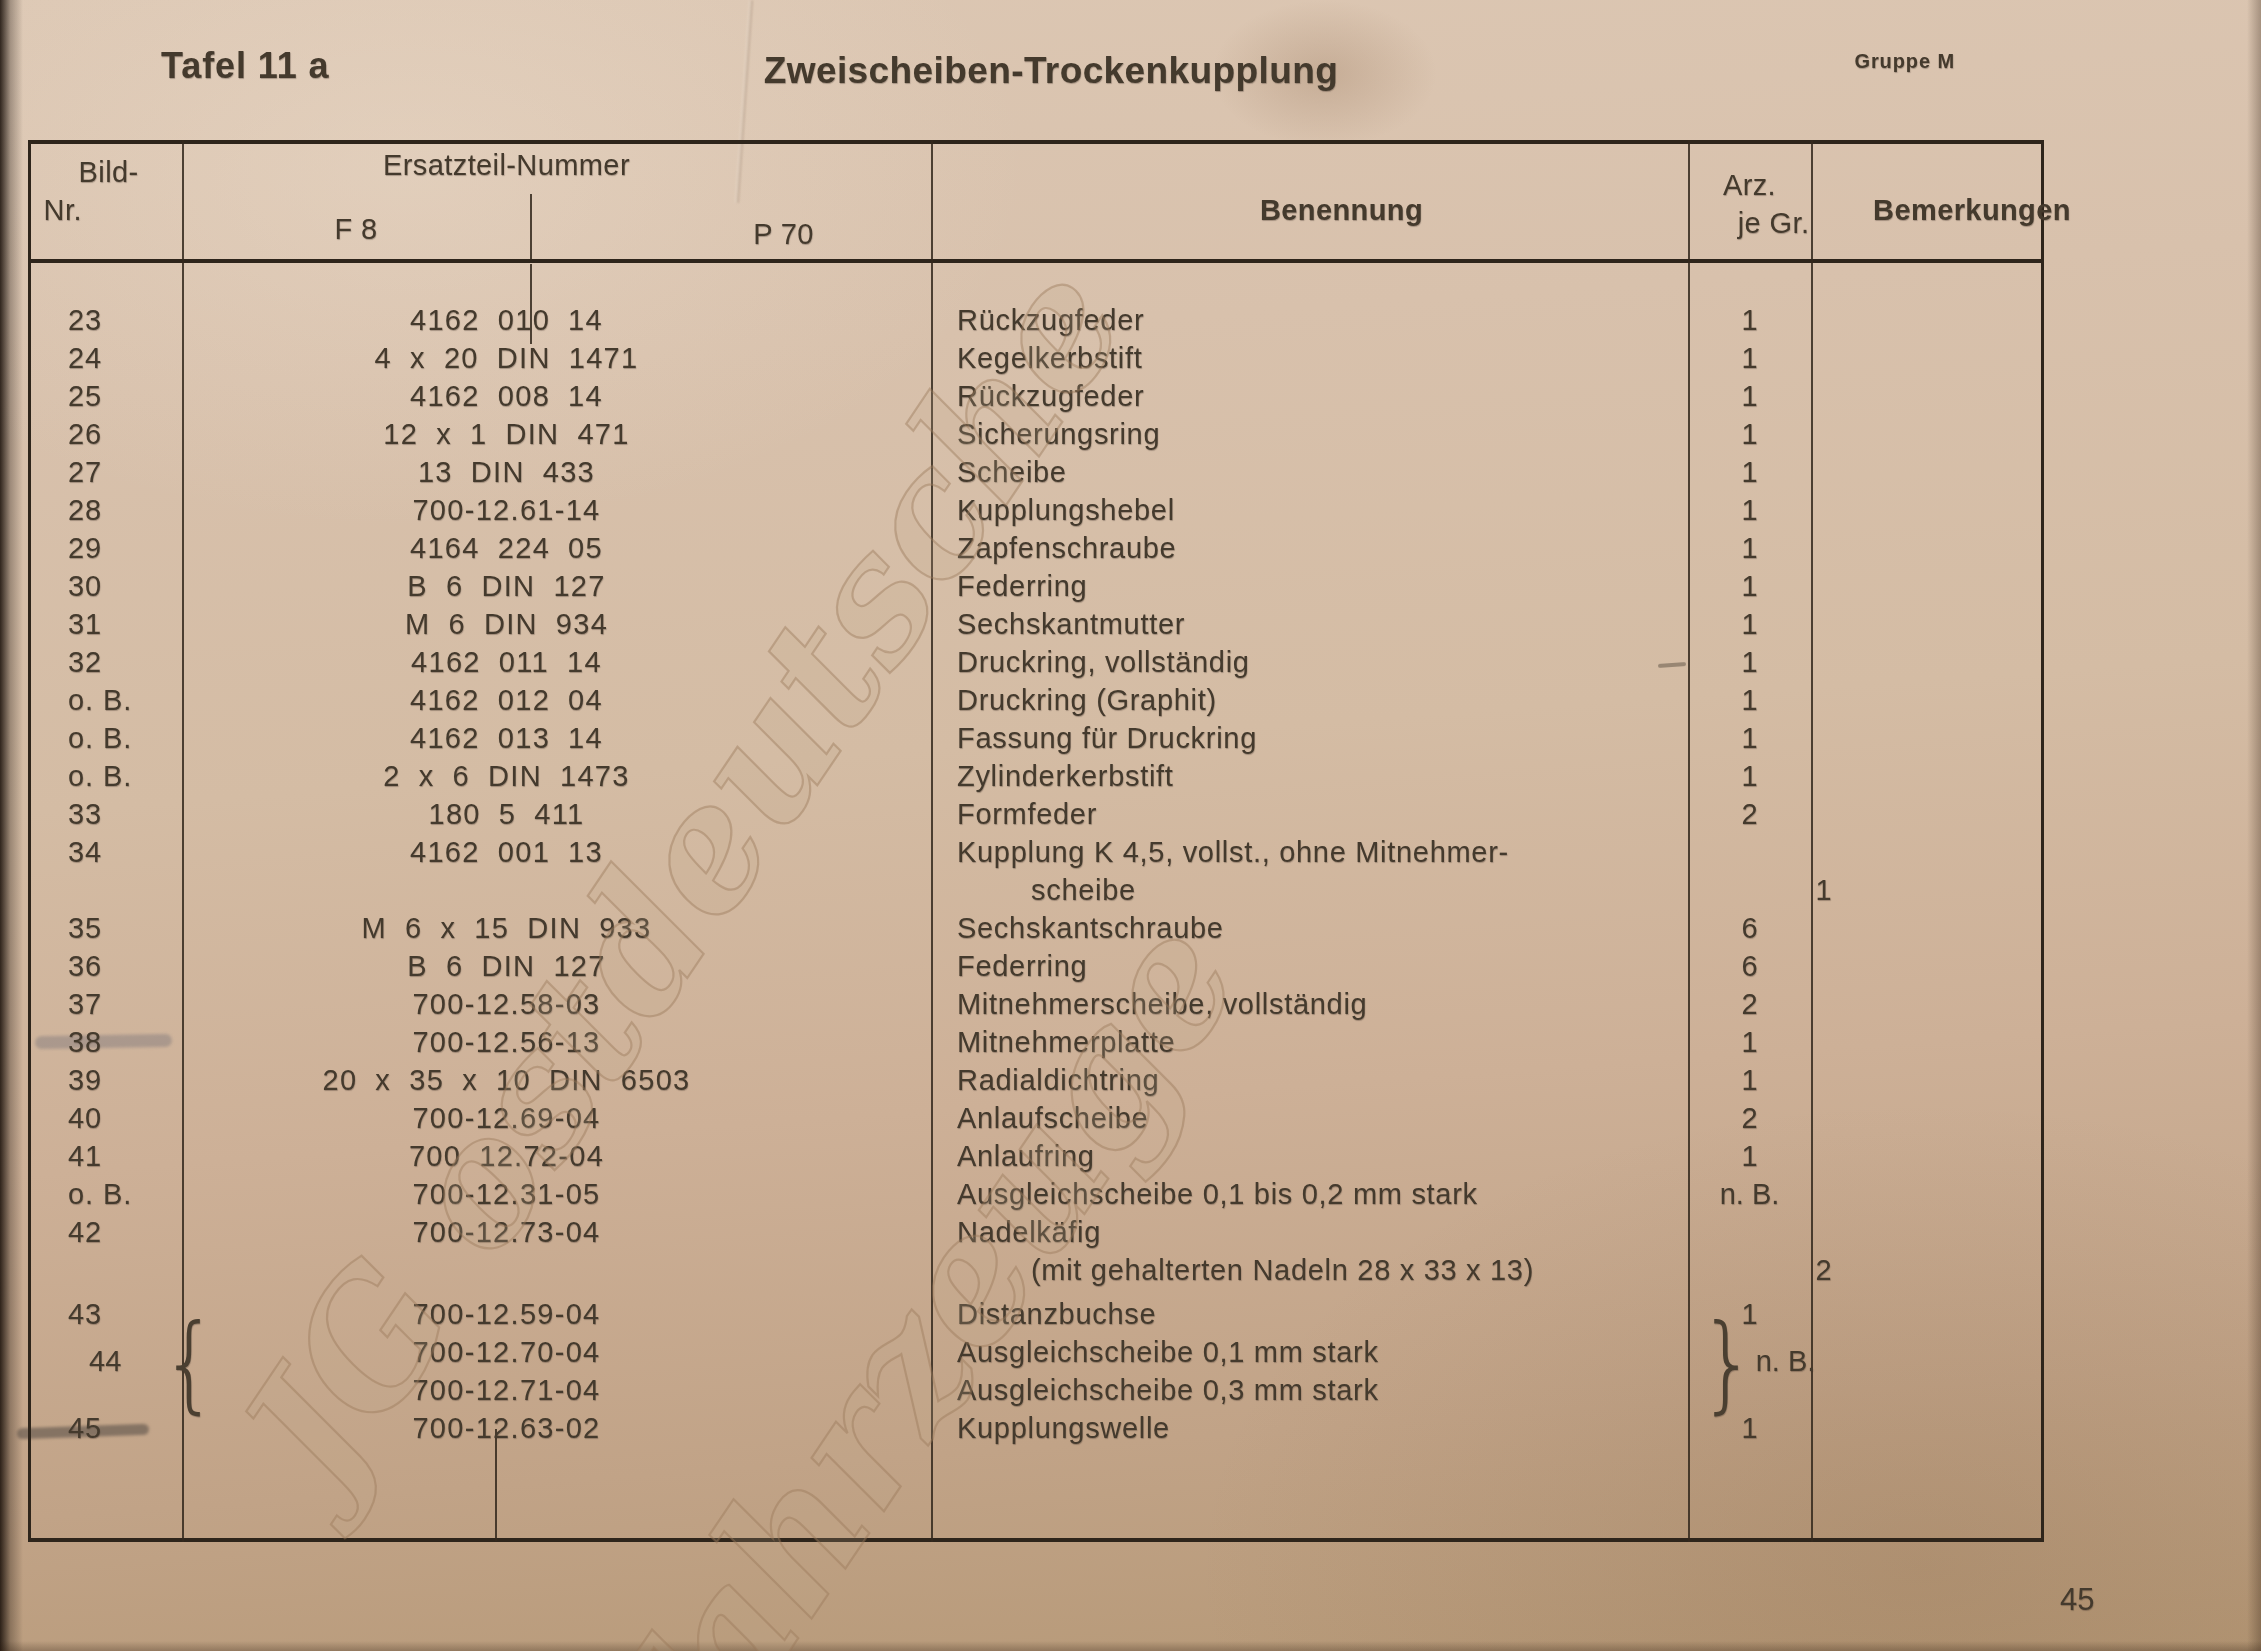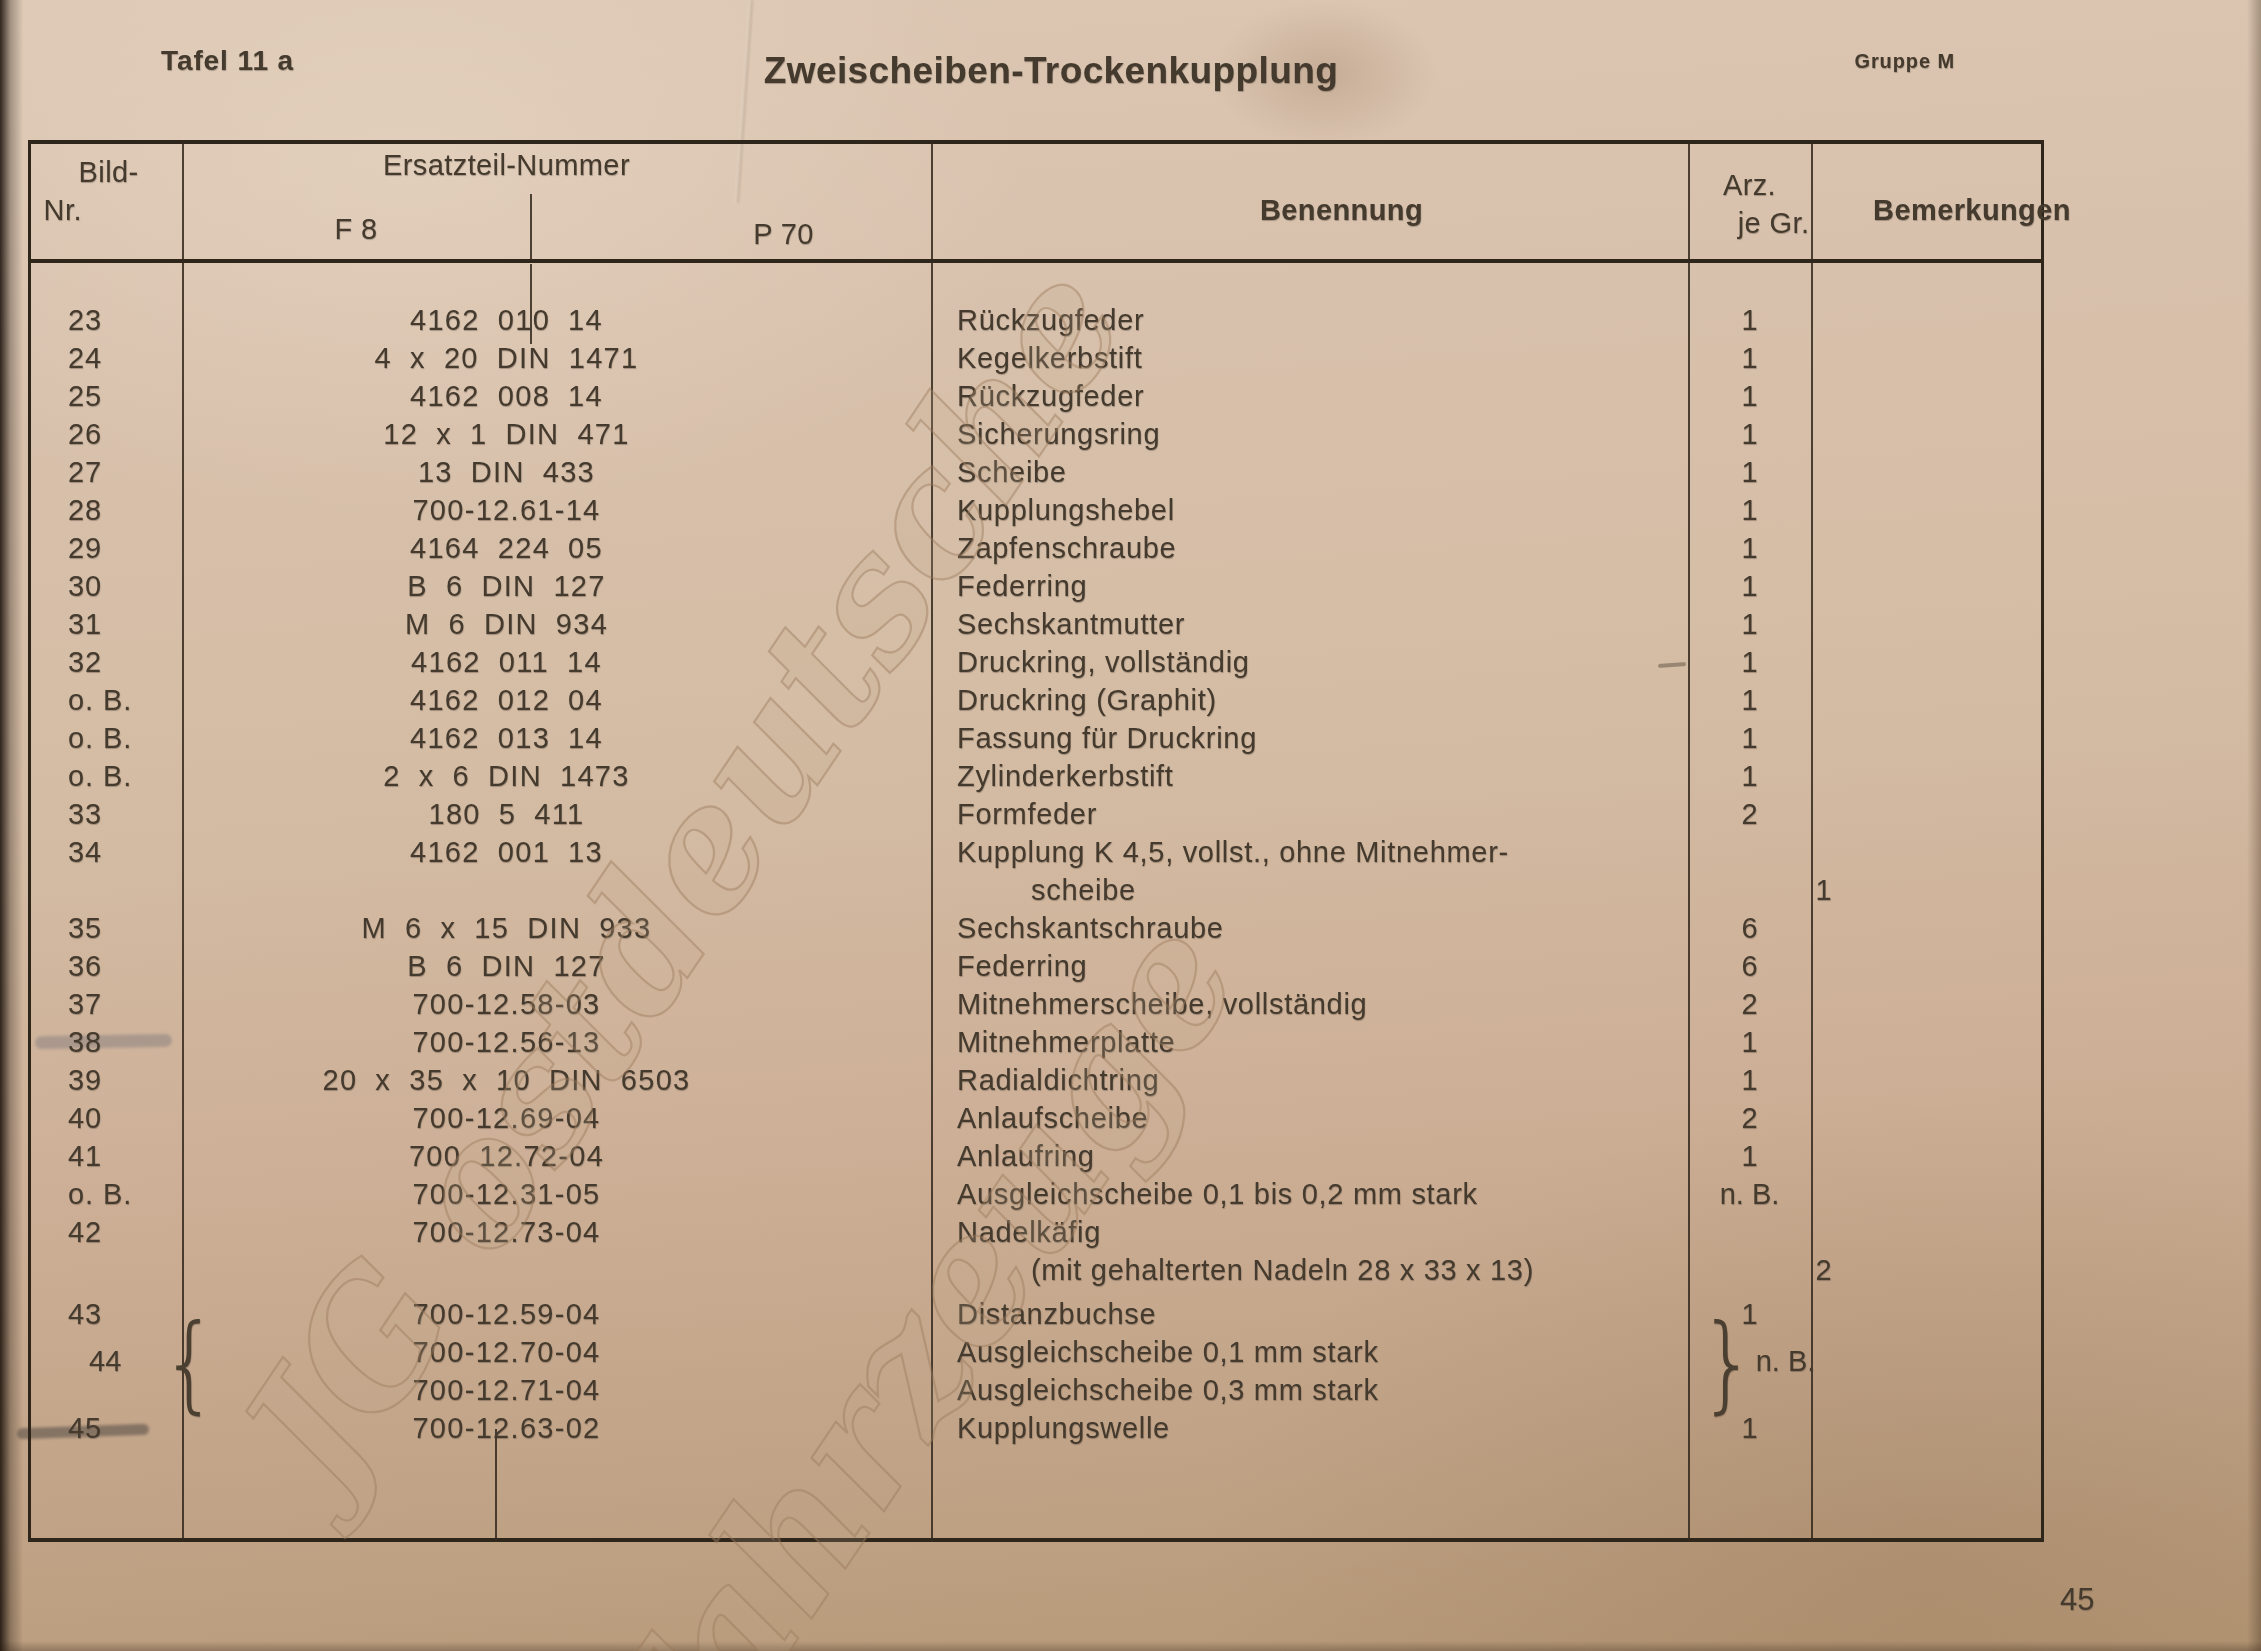--- a/index.html
+++ b/index.html
@@ -29,21 +29,21 @@
   .smudge.dark45{left:17.3px;top:1426px;width:132px;height:11.2px;background:rgba(82,72,66,0.55);transform:rotate(-2deg);}
   .smudge.dash32{left:1658px;top:663px;width:28px;height:3.5px;background:rgba(92,80,66,0.5);transform:rotate(-4deg);filter:blur(0.4px);}
   
   .wm{position:absolute;z-index:5;pointer-events:none;white-space:nowrap;
     font-family:"DejaVu Serif",serif;font-style:italic;font-weight:bold;
     color:rgba(196,168,138,0.20);-webkit-text-stroke:2.2px rgba(152,119,88,0.42);
     transform-origin:0 50%;transform:rotate(-56deg);}
   .wm1{left:286px;top:1367px;font-size:169px;}
   .wm2{left:632px;top:1675px;font-size:173px;}
   
-  .tafel{position:absolute;left:161px;top:45px;font-size:28px;font-weight:bold;letter-spacing:0.9px;}
+  .tafel{position:absolute;left:161px;top:45px;font-size:36px;font-weight:bold;letter-spacing:0.9px;}
   .title{position:absolute;left:731px;top:50px;width:640px;text-align:center;font-size:37px;font-weight:bold;letter-spacing:0.4px;}
   .gruppe{position:absolute;left:1765px;top:50px;width:190px;text-align:right;font-size:20px;font-weight:bold;letter-spacing:0.9px;}
   .pageno{position:absolute;left:2060px;top:1582px;font-size:31px;}
   
   .tbl{position:absolute;left:28px;top:140px;width:2016px;height:1402px;z-index:2;}
   .bline{position:absolute;background:#2e251b;}
   .b-top{left:0;top:0;width:100%;height:4.3px;}
   .b-bot{left:0;bottom:0;width:100%;height:4.3px;}
   .b-left{left:0;top:0;width:2.6px;height:100%;}
   .b-right{right:0;top:0;width:2.6px;height:100%;}

